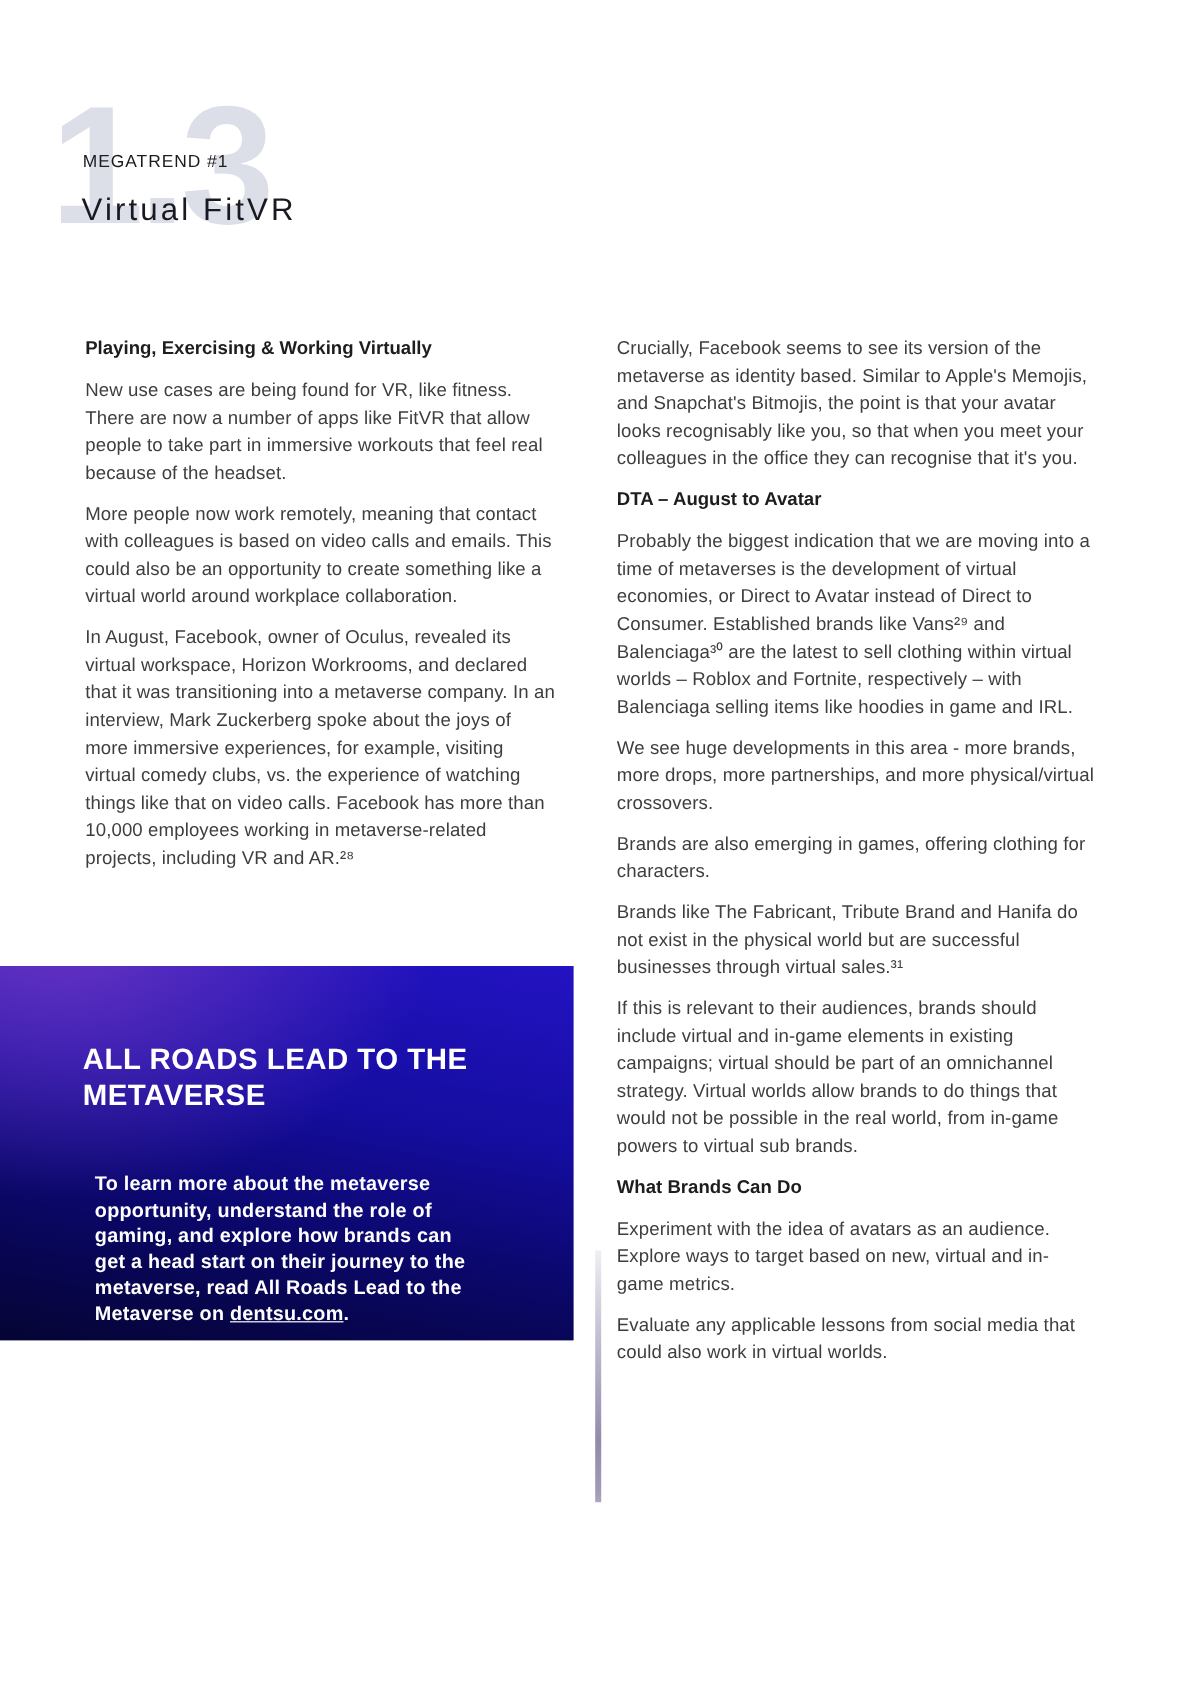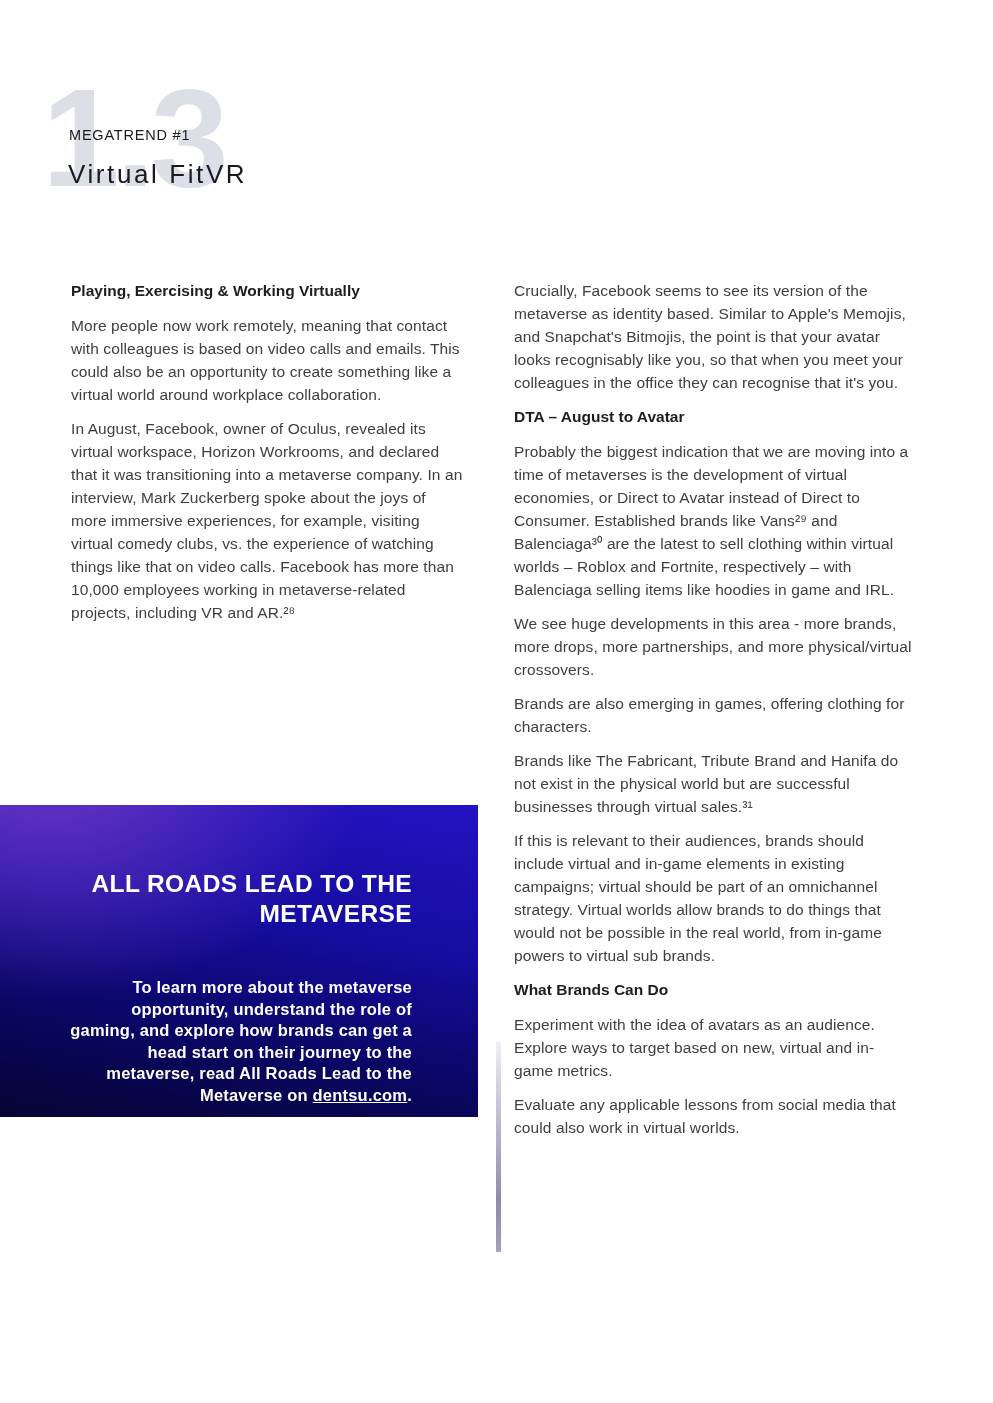--- a/index.html
+++ b/index.html
@@ -36,28 +36,28 @@
     margin:0 0 11px 0;letter-spacing:.1px;
   }
   
   .callout{
     position:absolute;left:0;top:805px;width:478px;height:312px;
     color:#ffffff;
     background:
       radial-gradient(120% 135% at 10% -12%, rgba(120,60,200,.85) 0%, rgba(120,60,200,0) 55%),
       linear-gradient(191deg, #2313c2 0%, #150da0 38%, #0a0768 68%, #050433 100%);
   }
-  .callout-inner{padding:64px 66px 0 69px;text-align:right;}
+  .callout-inner{padding:64px 66px 0 69px;}
   .callout-title{
     font-size:24.5px;line-height:30px;font-weight:700;
     letter-spacing:.4px;margin:0 0 48px 0;
   }
   .callout-body{
     font-size:16.5px;line-height:21.5px;font-weight:700;
-    letter-spacing:.2px;margin:0;
+    letter-spacing:.2px;margin:10px;
   }
   .callout-link{color:#ffffff;text-decoration:underline;cursor:pointer;}
   
   .accent-bar{
     position:absolute;left:496px;top:1042px;width:5px;height:240px;
     background:linear-gradient(180deg,#efeff3 0%,#c6c1d4 28%,#938aab 66%,#a29ab6 84%,#d8d6e2 100%);
   }
   
   .footer-left{
     position:absolute;left:59px;top:1341px;
@@ -79,20 +79,21 @@
 <body>
 
 <div class="page">
 
   <div class="watermark">1.3</div>
   <div class="eyebrow">MEGATREND #1</div>
   <h1 class="page-title" style="margin:0;">Virtual FitVR</h1>
 
   <div class="col-left">
     <h3 class="sec-heading">Playing, Exercising &amp; Working Virtually</h3>
+    <p class="body-p">New use cases are being found for VR, like fitness. There are now a number of apps like FitVR that allow people to take part in immersive workouts that feel real because of the headset.</p>
     <p class="body-p">More people now work remotely, meaning that contact with colleagues is based on video calls and emails. This could also be an opportunity to create something like a virtual world around workplace collaboration.</p>
     <p class="body-p">In August, Facebook, owner of Oculus, revealed its virtual workspace, Horizon Workrooms, and declared that it was transitioning into a metaverse company. In an interview, Mark Zuckerberg spoke about the joys of more immersive experiences, for example, visiting virtual comedy clubs, vs. the experience of watching things like that on video calls. Facebook has more than 10,000 employees working in metaverse-related projects, including VR and AR.²⁸</p>
   </div>
 
   <div class="col-right">
     <p class="body-p">Crucially, Facebook seems to see its version of the metaverse as identity based. Similar to Apple's Memojis, and Snapchat's Bitmojis, the point is that your avatar looks recognisably like you, so that when you meet your colleagues in the office they can recognise that it's you.</p>
     <h3 class="sec-heading">DTA – August to Avatar</h3>
     <p class="body-p">Probably the biggest indication that we are moving into a time of metaverses is the development of virtual economies, or Direct to Avatar instead of Direct to Consumer. Established brands like Vans²⁹ and Balenciaga³⁰ are the latest to sell clothing within virtual worlds – Roblox and Fortnite, respectively – with Balenciaga selling items like hoodies in game and IRL.</p>
     <p class="body-p"> We see huge developments in this area - more brands, more drops, more partnerships, and more physical/virtual crossovers.</p>
     <p class="body-p">Brands are also emerging in games, offering clothing for characters.</p>

